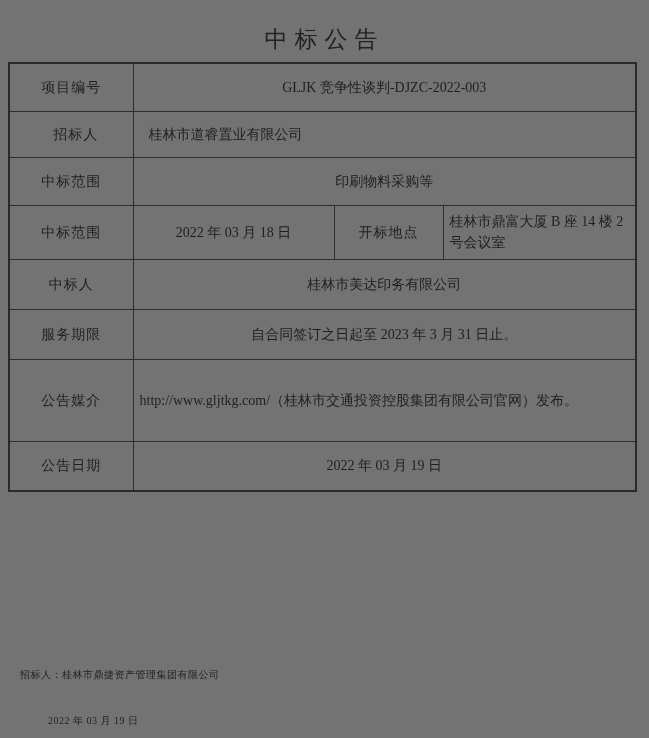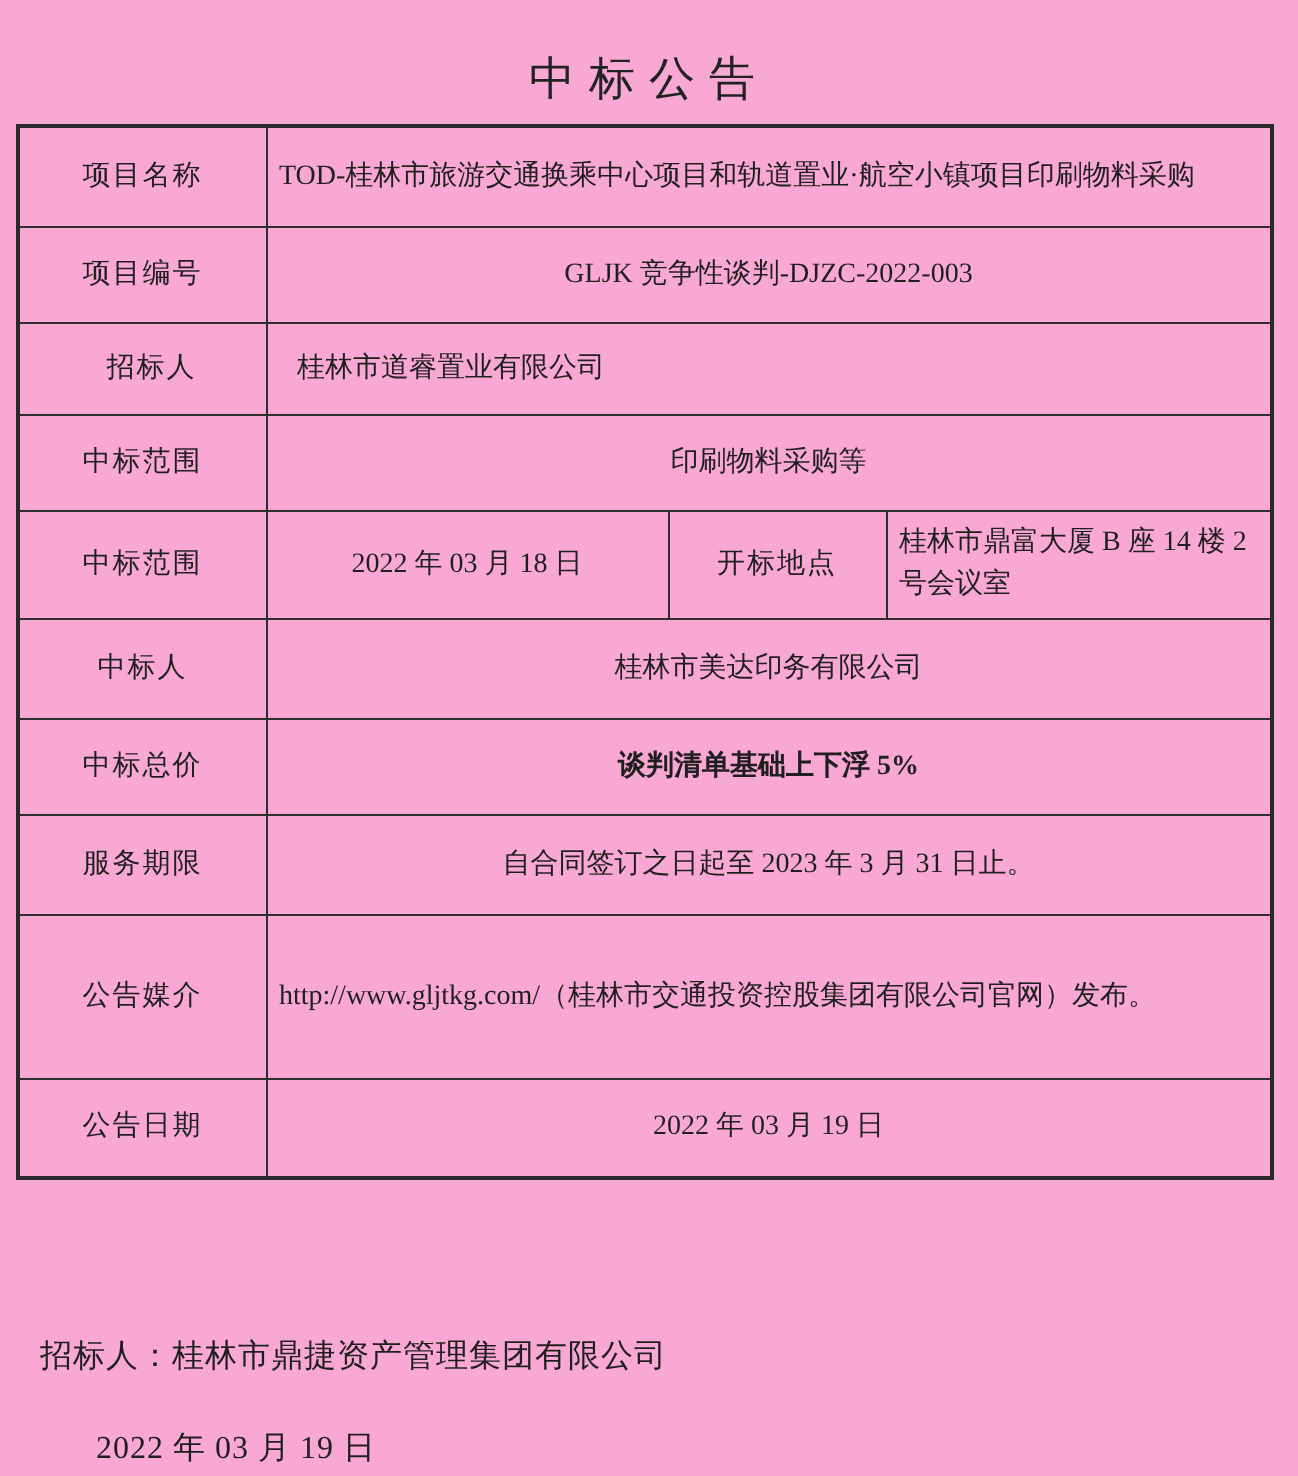--- a/index.html
+++ b/index.html
@@ -5,21 +5,21 @@
   * { margin:0; padding:0; box-sizing:border-box; }
   html,body { width:649px; height:738px; }
   body {
     background:#ffffff;
     font-family:"Liberation Serif","DejaVu Serif",serif;
     color:#1c1c1c;
   }
   .page {
     position:relative;
     width:649px; height:738px;
-    background:#f9a8d4;
+    background:#737373;
     overflow:hidden;
   }
   .doc-title {
     position:absolute;
     top:24px; left:0; right:0;
     text-align:center;
     font-size:23px;
     font-weight:400;
     letter-spacing:7px;
     color:#222;
@@ -50,21 +50,21 @@
   tr.r4  td { height:48px; }
   tr.r5  td { height:54px; }
   tr.r6  td { height:50px; }
   tr.r7  td { height:48px; }
   tr.r8  td { height:50px; }
   tr.r9  td { height:48px; }
   tr.r10 td { height:82px; }
   tr.r11 td { height:50px; }
   .footer-line {
     position:absolute;
-    font-size:16px;
+    font-size:10px;
     color:#1f1f1f;
     letter-spacing:0.5px;
     white-space:nowrap;
   }
   .footer-tenderer { left:20px; top:668px; }
   .footer-date { left:48px; top:714px; }
 </style>
 </head>
 <body>
 
@@ -73,24 +73,20 @@
   <div class="doc-title">中标公告</div>
 
   <table class="announcement">
     <colgroup>
       <col style="width:124px">
       <col style="width:201px">
       <col style="width:109px">
       <col style="width:193px">
     </colgroup>
     <tbody>
-      <tr class="r1">
-        <td class="lbl">项目名称</td>
-        <td class="val-left" colspan="3">TOD-桂林市旅游交通换乘中心项目和轨道置业·航空小镇项目印刷物料采购</td>
-      </tr>
       <tr class="r2">
         <td class="lbl">项目编号</td>
         <td class="val-left" colspan="3">GLJK 竞争性谈判-DJZC-2022-003</td>
       </tr>
       <tr class="r3">
         <td class="lbl">招标人</td>
         <td class="val-left" colspan="3">桂林市道睿置业有限公司</td>
       </tr>
       <tr class="r4">
         <td class="lbl">中标范围</td>
@@ -99,24 +95,20 @@
       <tr class="r5">
         <td class="lbl">中标范围</td>
         <td class="val-center">2022 年 03 月 18 日</td>
         <td class="lbl">开标地点</td>
         <td class="val-left">桂林市鼎富大厦 B 座 14 楼 2 号会议室</td>
       </tr>
       <tr class="r6">
         <td class="lbl">中标人</td>
         <td class="val-center" colspan="3">桂林市美达印务有限公司</td>
       </tr>
-      <tr class="r7">
-        <td class="lbl">中标总价</td>
-        <td class="val-center val-bold" colspan="3">谈判清单基础上下浮 5%</td>
-      </tr>
       <tr class="r8">
         <td class="lbl">服务期限</td>
         <td class="val-center" colspan="3">自合同签订之日起至 2023 年 3 月 31 日止。</td>
       </tr>
       <tr class="r10">
         <td class="lbl">公告媒介</td>
         <td class="val-left" colspan="3">http://www.gljtkg.com/（桂林市交通投资控股集团有限公司官网）发布。</td>
       </tr>
       <tr class="r11">
         <td class="lbl">公告日期</td>

